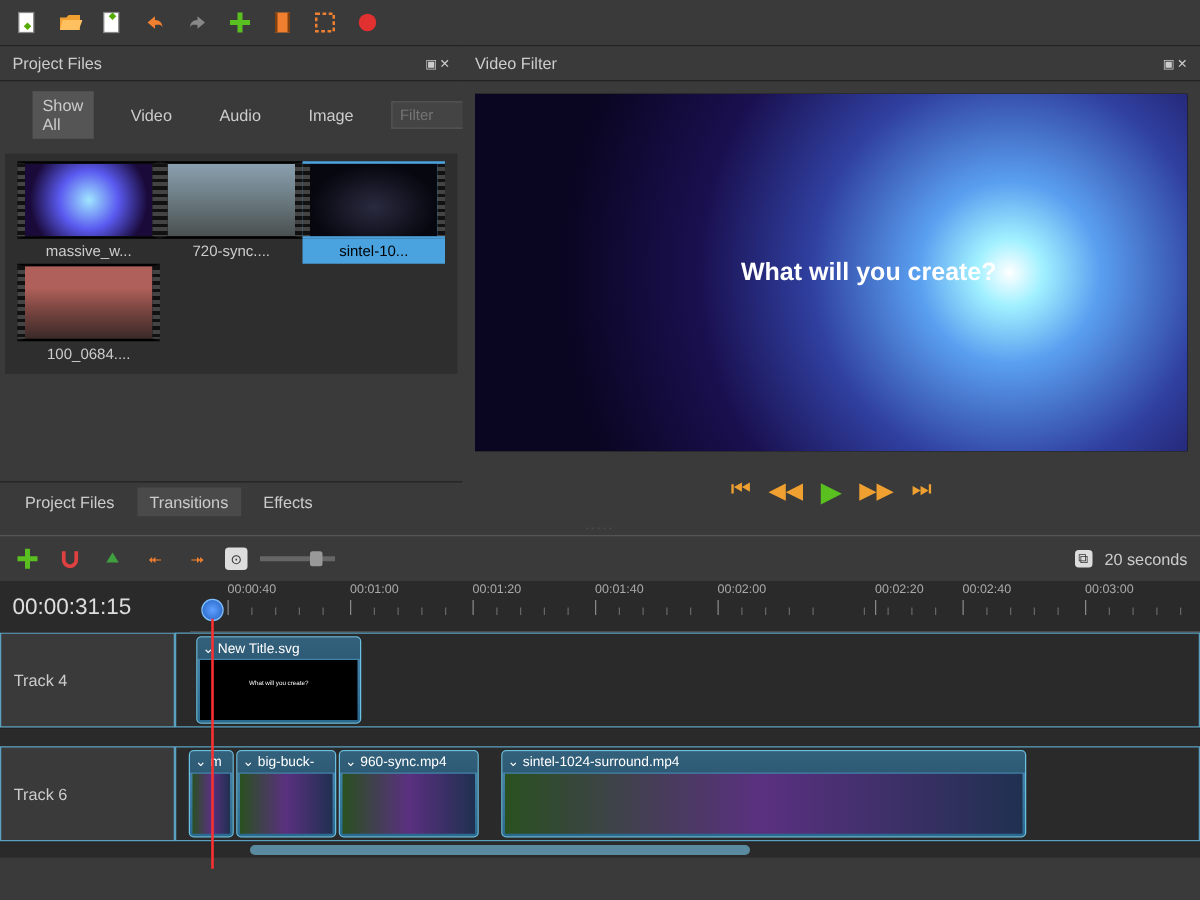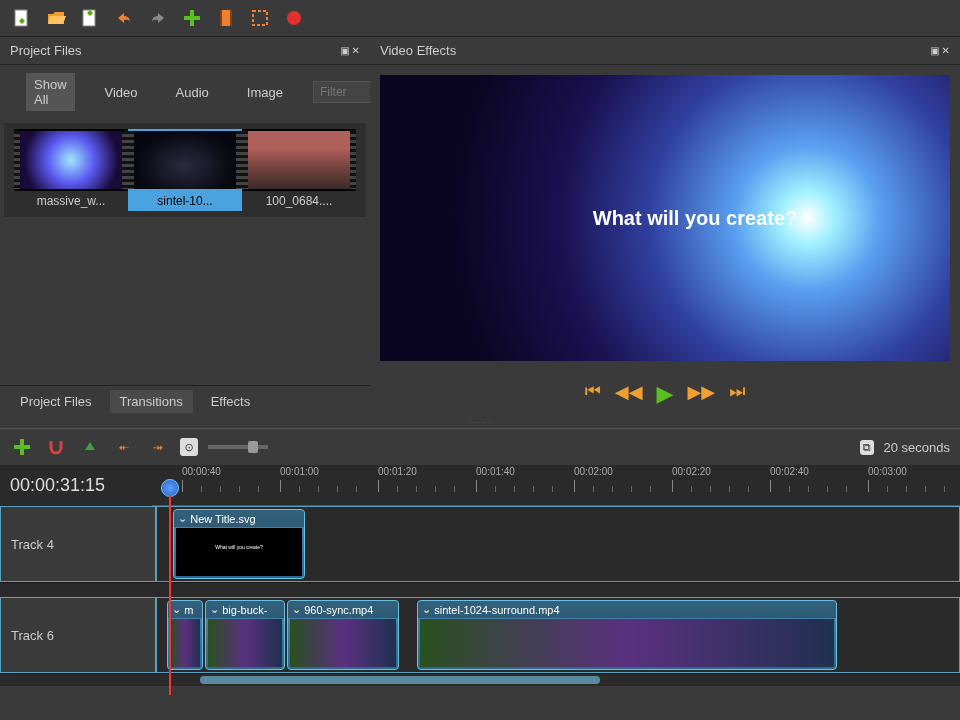--- a/index.html
+++ b/index.html
@@ -69,21 +69,21 @@
 .tl-ruler { flex: 1; position: relative; height: 40px; border-bottom: 1px solid #555; }
 .tl-ruler .tick { position: absolute; top: 0; font-size: 10px; color: #aaa; }
 .tl-ruler .tick::after { content: ""; position: absolute; left: 0; top: 14px; width: 1px; height: 12px; background: #888; }
 .tl-ruler .minor { position: absolute; top: 20px; width: 1px; height: 6px; background: #666; }
 
 .playhead { position: absolute; top: 14px; left: 170px; z-index: 10; }
 .playhead-head { width: 18px; height: 18px; background: radial-gradient(circle, #60a0ff, #2060c0); border-radius: 50%; border: 1px solid #80c0ff; margin-left: -9px; }
 .playhead-line { width: 2px; height: 200px; background: #ff3030; margin-left: -1px; margin-top: -2px; }
 
 .track { display: flex; border-bottom: 1px solid #1a1a1a; background: #3a3a3a; }
-.track-label { width: 156px; padding: 10px; font-size: 13px; background: #3a3a3a; border-right: 1px solid #222; display: flex; align-items: center; border: 1px solid #5aa0c0; }
+.track-label { width: 140px; padding: 10px; font-size: 13px; background: #3a3a3a; border-right: 1px solid #222; display: flex; align-items: center; border: 1px solid #5aa0c0; }
 .track-content { flex: 1; position: relative; height: 76px; background: #2a2a2a; border: 1px solid #5aa0c0; overflow: hidden; }
 
 .clip { position: absolute; top: 2px; bottom: 2px; background: linear-gradient(#4a8ab0, #2a6a90); border: 1px solid #6ac0e0; border-radius: 4px; overflow: hidden; cursor: pointer; }
 .clip-title { font-size: 11px; padding: 2px 4px; color: #fff; white-space: nowrap; background: rgba(0,0,0,0.3); display: flex; gap: 3px; align-items: center; }
 .clip-body { position: absolute; top: 18px; left: 2px; right: 2px; bottom: 2px; background: #000; }
 
 .track-gap { height: 14px; background: #2a2a2a; }
 
 .scrollbar-h { height: 12px; background: #2a2a2a; display: flex; align-items: center; }
 .scrollbar-h .thumb { height: 8px; background: #5a8aa0; margin-left: 200px; width: 400px; border-radius: 4px; }
@@ -162,40 +162,44 @@
       <div class="filter-tab">Audio</div>
       <div class="filter-tab">Image</div>
       <input class="filter-input" placeholder="Filter" style="">
       <span style="color:#ccc">✎</span>
     </div>
     <div class="files-grid" id="files-grid">
         <div class="file-item">
           <div class="file-thumb thumb-cosmic"></div>
           <div class="file-name">massive_w...</div>
         </div>
+        <div class="file-item">
+          <div class="file-thumb thumb-alley"></div>
+          <div class="file-name">720-sync....</div>
+        </div>
         <div class="file-item selected">
           <div class="file-thumb thumb-dark"></div>
           <div class="file-name">sintel-10...</div>
         </div>
         <div class="file-item">
           <div class="file-thumb thumb-room"></div>
           <div class="file-name">100_0684....</div>
         </div>
       </div>
     <div style="flex:1"></div>
     <div class="tabs">
       <div class="tab">Project Files</div>
       <div class="tab active">Transitions</div>
       <div class="tab">Effects</div>
     </div>
   </div>
 
   <div class="panel-right">
     <div class="panel-header">
-      <span>Video Effects</span>
+      <span>Video Filter</span>
       <span class="win-btns">
           <span>▣</span> 
           <span>✕</span>
         </span>
     </div>
     <div class="preview-area">
       <div class="preview-bg"></div>
       <div class="preview-text">What will you create?</div>
     </div>
     <div class="transport">
@@ -258,21 +262,21 @@
         <div class="tick" style="left: 324px;">00:01:40</div>
         <div class="minor" style="left: 343px;"></div>
         <div class="minor" style="left: 362px;"></div>
         <div class="minor" style="left: 381px;"></div>
         <div class="minor" style="left: 400px;"></div>
         <div class="tick" style="left: 422px;">00:02:00</div>
         <div class="minor" style="left: 441px;"></div>
         <div class="minor" style="left: 460px;"></div>
         <div class="minor" style="left: 479px;"></div>
         <div class="minor" style="left: 498px;"></div>
-        <div class="tick" style="left: 520px;">00:02:20</div>
+        <div class="tick" style="left: 548px;">00:02:20</div>
         <div class="minor" style="left: 539px;"></div>
         <div class="minor" style="left: 558px;"></div>
         <div class="minor" style="left: 577px;"></div>
         <div class="minor" style="left: 596px;"></div>
         <div class="tick" style="left: 618px;">00:02:40</div>
         <div class="minor" style="left: 637px;"></div>
         <div class="minor" style="left: 656px;"></div>
         <div class="minor" style="left: 675px;"></div>
         <div class="minor" style="left: 694px;"></div>
         <div class="tick" style="left: 716px;">00:03:00</div>

